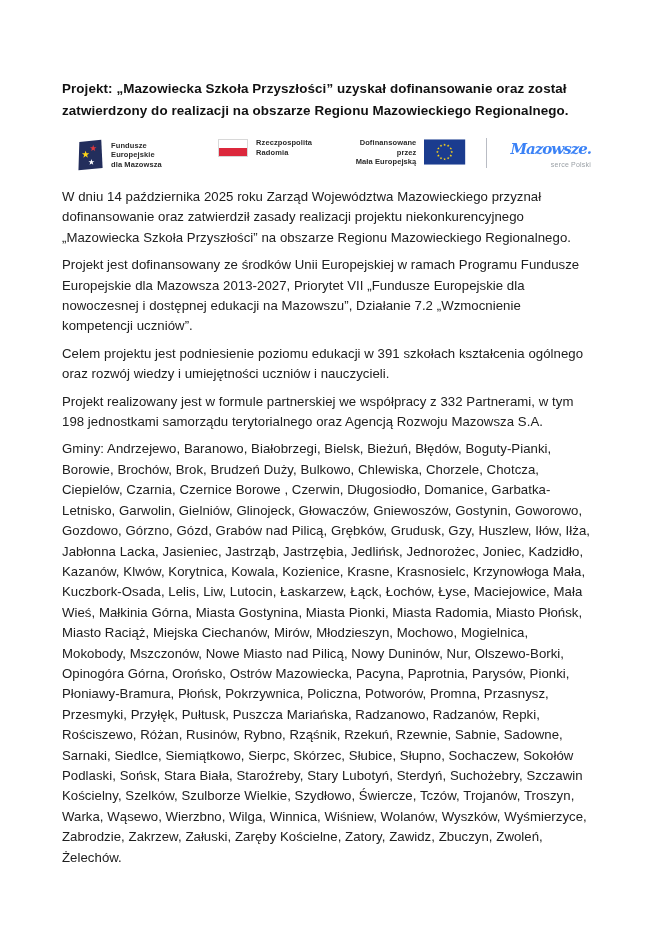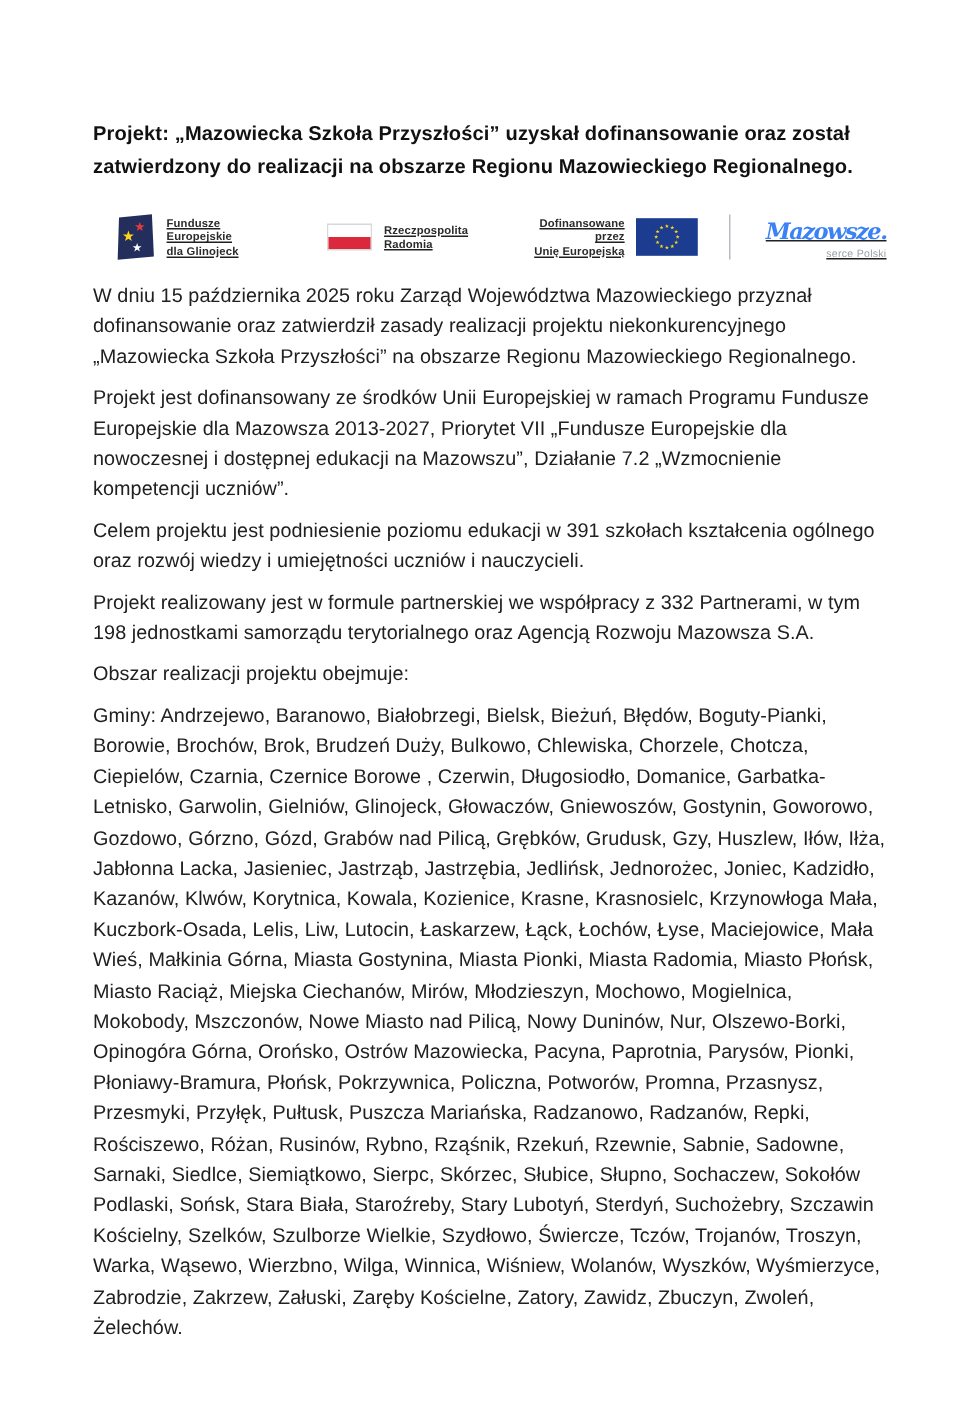--- a/index.html
+++ b/index.html
@@ -21,25 +21,24 @@
     font-size: 13.4px;
     font-weight: 700;
     line-height: 22px;
     color: #111111;
     margin-bottom: 16px;
     letter-spacing: 0.1px;
   }
   
   .logobar {
     display: flex;
-    align-items: center;
+    align-items: flex-start;
     height: 40px;
     margin-bottom: 9px;
     padding-left: 16px;
-    text-decoration: underline;
   }
   .logo-group { display: flex; align-items: center; }
   .logo-lbl {
     font-size: 7.5px;
     font-weight: 700;
     line-height: 9.5px;
     color: #2b2b2b;
     letter-spacing: 0.1px;
   }
   .logo-lbl span { display: block; }
@@ -97,39 +96,39 @@
 
     <div class="logo-group fe-group">
       <svg width="28" height="34" viewBox="0 0 28 34" aria-hidden="true">
         <polygon points="1.5,2.5 26,0 27.5,31.5 0.5,34" fill="#232e5c"></polygon>
         <path transform="translate(17,9.5) scale(2.4)" fill="#e03a3e" d="M0,-1.6 L0.376,-0.518 L1.52,-0.49 L0.609,0.198 L0.94,1.29 L0,0.64 L-0.94,1.29 L-0.609,0.198 L-1.52,-0.49 L-0.376,-0.518 Z"></path>
         <path transform="translate(8.5,16.5) scale(2.7)" fill="#ffd617" d="M0,-1.6 L0.376,-0.518 L1.52,-0.49 L0.609,0.198 L0.94,1.29 L0,0.64 L-0.94,1.29 L-0.609,0.198 L-1.52,-0.49 L-0.376,-0.518 Z"></path>
         <path transform="translate(15,25) scale(2.2)" fill="#ffffff" d="M0,-1.6 L0.376,-0.518 L1.52,-0.49 L0.609,0.198 L0.94,1.29 L0,0.64 L-0.94,1.29 L-0.609,0.198 L-1.52,-0.49 L-0.376,-0.518 Z"></path>
       </svg>
       <div class="logo-lbl">
         <span>Fundusze Europejskie</span>
-        <span>dla Glinojeck</span>
+        <span>dla Mazowsza</span>
       </div>
     </div>
 
     <div class="logo-group pl-group">
       <div class="pl-flag">
         <div class="w"></div>
           <div class="r"></div>
       </div>
       <div class="logo-lbl">
         <span>Rzeczpospolita</span>
         <span>Radomia</span>
       </div>
     </div>
 
     <div class="logo-group eu-group">
       <div class="logo-lbl lbl-right">
         <span>Dofinansowane przez</span>
-        <span>Unię Europejską</span>
+        <span>Mała Europejską</span>
       </div>
       <svg width="46" height="28" viewBox="0 0 46 28" aria-hidden="true">
         <rect width="46" height="28" fill="#1b3c8f"></rect>
         <g fill="#ffd617" transform="translate(23,14)">
           <path transform="translate(0,-8)" d="M0,-1.6 L0.376,-0.518 L1.52,-0.49 L0.609,0.198 L0.94,1.29 L0,0.64 L-0.94,1.29 L-0.609,0.198 L-1.52,-0.49 L-0.376,-0.518 Z"></path>
           <path transform="translate(4,-6.93)" d="M0,-1.6 L0.376,-0.518 L1.52,-0.49 L0.609,0.198 L0.94,1.29 L0,0.64 L-0.94,1.29 L-0.609,0.198 L-1.52,-0.49 L-0.376,-0.518 Z"></path>
           <path transform="translate(6.93,-4)" d="M0,-1.6 L0.376,-0.518 L1.52,-0.49 L0.609,0.198 L0.94,1.29 L0,0.64 L-0.94,1.29 L-0.609,0.198 L-1.52,-0.49 L-0.376,-0.518 Z"></path>
           <path transform="translate(8,0)" d="M0,-1.6 L0.376,-0.518 L1.52,-0.49 L0.609,0.198 L0.94,1.29 L0,0.64 L-0.94,1.29 L-0.609,0.198 L-1.52,-0.49 L-0.376,-0.518 Z"></path>
           <path transform="translate(6.93,4)" d="M0,-1.6 L0.376,-0.518 L1.52,-0.49 L0.609,0.198 L0.94,1.29 L0,0.64 L-0.94,1.29 L-0.609,0.198 L-1.52,-0.49 L-0.376,-0.518 Z"></path>
           <path transform="translate(4,6.93)" d="M0,-1.6 L0.376,-0.518 L1.52,-0.49 L0.609,0.198 L0.94,1.29 L0,0.64 L-0.94,1.29 L-0.609,0.198 L-1.52,-0.49 L-0.376,-0.518 Z"></path>
@@ -146,21 +145,20 @@
     <div class="vdivider"></div>
 
     <div class="mz-group">
       <div class="mz-brand">Mazowsze.</div>
       <div class="mz-tagline">serce Polski</div>
     </div>
 
   </div>
 
   <div class="bodytext">
-    <p>W dniu 15 października 2025 roku Zarząd Województwa Mazowieckiego przyznał dofinansowanie oraz zatwierdził zasady realizacji projektu niekonkurencyjnego „Mazowiecka Szkoła Przyszłości” na obszarze Regionu Mazowieckiego Regionalnego.</p>
+    <p>W dniu 14 października 2025 roku Zarząd Województwa Mazowieckiego przyznał dofinansowanie oraz zatwierdził zasady realizacji projektu niekonkurencyjnego „Mazowiecka Szkoła Przyszłości” na obszarze Regionu Mazowieckiego Regionalnego.</p>
     <p>Projekt jest dofinansowany ze środków Unii Europejskiej w ramach Programu Fundusze Europejskie dla Mazowsza 2013-2027, Priorytet VII „Fundusze Europejskie dla nowoczesnej i dostępnej edukacji na Mazowszu”, Działanie 7.2 „Wzmocnienie kompetencji uczniów”.</p>
     <p>Celem projektu jest podniesienie poziomu edukacji w 391 szkołach kształcenia ogólnego oraz rozwój wiedzy i umiejętności uczniów i nauczycieli.</p>
     <p>Projekt realizowany jest w formule partnerskiej we współpracy z 332 Partnerami, w tym 198 jednostkami samorządu terytorialnego oraz Agencją Rozwoju Mazowsza S.A.</p>
-    <p>Obszar realizacji projektu obejmuje:</p>
     <p>Gminy: Andrzejewo, Baranowo, Białobrzegi, Bielsk, Bieżuń, Błędów, Boguty-Pianki, Borowie, Brochów, Brok, Brudzeń Duży, Bulkowo, Chlewiska, Chorzele, Chotcza, Ciepielów, Czarnia, Czernice Borowe , Czerwin, Długosiodło, Domanice, Garbatka-Letnisko, Garwolin, Gielniów, Glinojeck, Głowaczów, Gniewoszów, Gostynin, Goworowo, Gozdowo, Górzno, Gózd, Grabów nad Pilicą, Grębków, Grudusk, Gzy, Huszlew, Iłów, Iłża, Jabłonna Lacka, Jasieniec, Jastrząb, Jastrzębia, Jedlińsk, Jednorożec, Joniec, Kadzidło, Kazanów, Klwów, Korytnica, Kowala, Kozienice, Krasne, Krasnosielc, Krzynowłoga Mała, Kuczbork-Osada, Lelis, Liw, Lutocin, Łaskarzew, Łąck, Łochów, Łyse, Maciejowice, Mała Wieś, Małkinia Górna, Miasta Gostynina, Miasta Pionki, Miasta Radomia, Miasto Płońsk, Miasto Raciąż, Miejska Ciechanów, Mirów, Młodzieszyn, Mochowo, Mogielnica, Mokobody, Mszczonów, Nowe Miasto nad Pilicą, Nowy Duninów, Nur, Olszewo-Borki, Opinogóra Górna, Orońsko, Ostrów Mazowiecka, Pacyna, Paprotnia, Parysów, Pionki, Płoniawy-Bramura, Płońsk, Pokrzywnica, Policzna, Potworów, Promna, Przasnysz, Przesmyki, Przyłęk, Pułtusk, Puszcza Mariańska, Radzanowo, Radzanów, Repki, Rościszewo, Różan, Rusinów, Rybno, Rząśnik, Rzekuń, Rzewnie, Sabnie, Sadowne, Sarnaki, Siedlce, Siemiątkowo, Sierpc, Skórzec, Słubice, Słupno, Sochaczew, Sokołów Podlaski, Sońsk, Stara Biała, Staroźreby, Stary Lubotyń, Sterdyń, Suchożebry, Szczawin Kościelny, Szelków, Szulborze Wielkie, Szydłowo, Świercze, Tczów, Trojanów, Troszyn, Warka, Wąsewo, Wierzbno, Wilga, Winnica, Wiśniew, Wolanów, Wyszków, Wyśmierzyce, Zabrodzie, Zakrzew, Załuski, Zaręby Kościelne, Zatory, Zawidz, Zbuczyn, Zwoleń, Żelechów.</p>
   </div>
 
 </div>
 
 </body></html>

